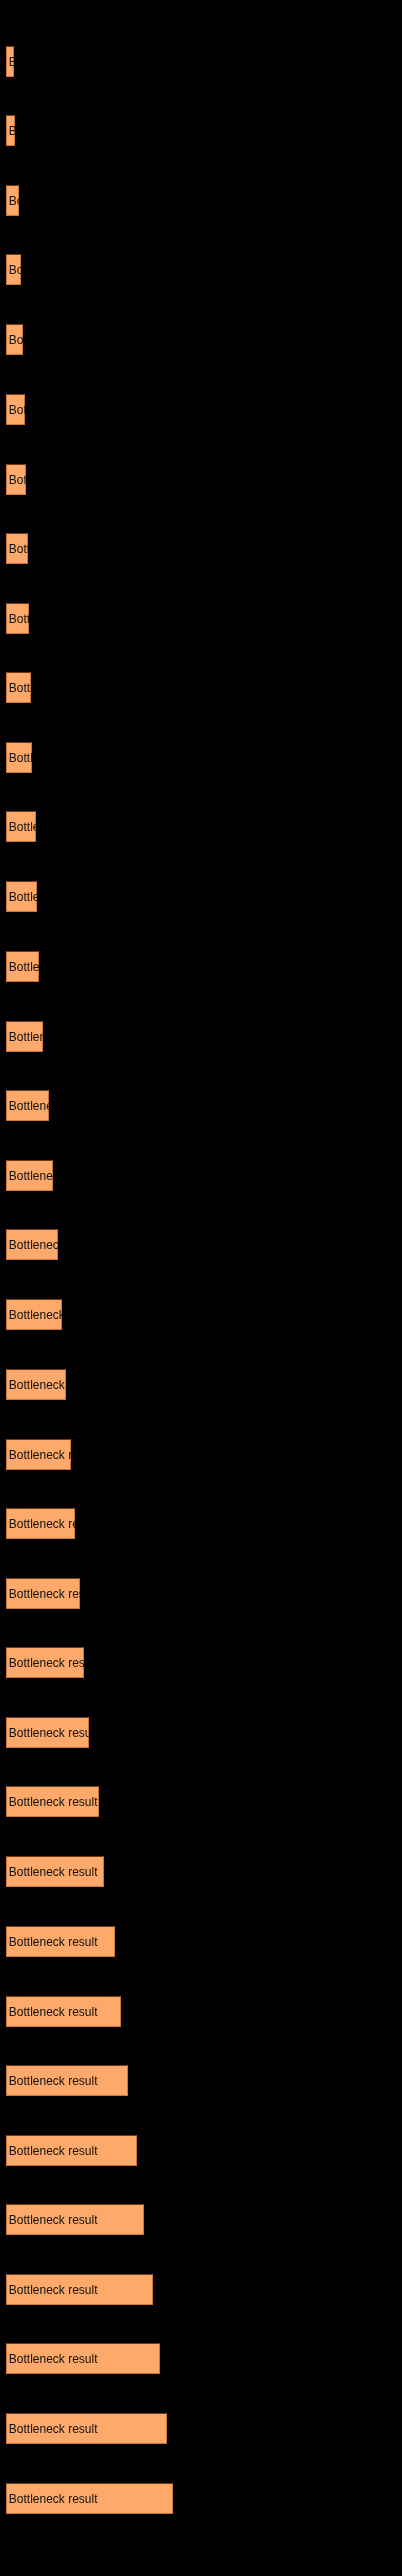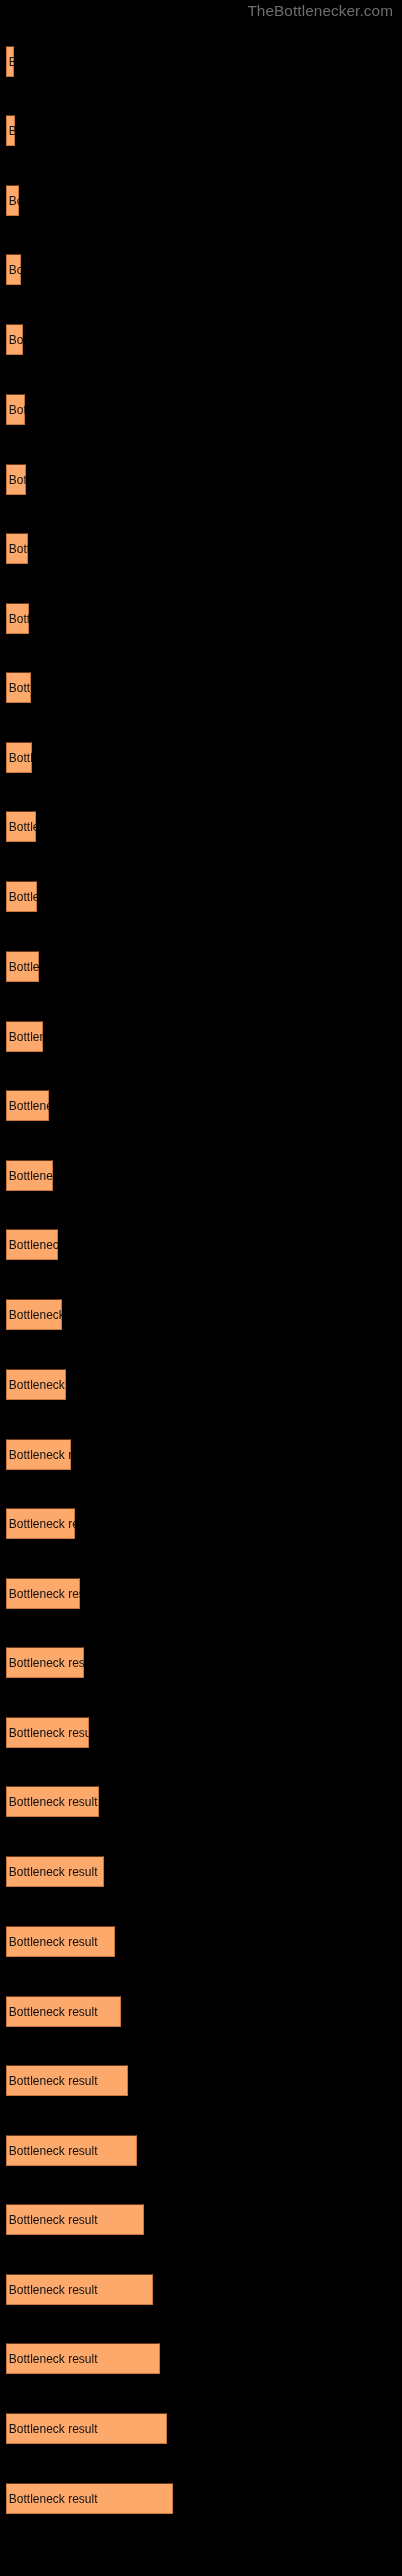--- a/index.html
+++ b/index.html
@@ -77,21 +77,20 @@
     top: 0;
     height: 31px;
     overflow: hidden;
   }
 </style>
 </head>
 <body>
 
 <div id="chart-root">
 
-  <div id="watermark">TheBottlenecker.com</div>
 
   <div id="plot-area">
       <div class="bar-row" style="top: 46px; width: 8.9px; height: 31px;">
         <div class="clip" style="width: 8.9px;">
           <div class="bar" style="width: 8.9px;"></div>
           <div class="bar-label">Bottleneck result</div>
         </div>
       </div>
       <div class="bar-row" style="top: 115px; width: 9.7px; height: 31px;">
         <div class="clip" style="width: 9.7px;">

